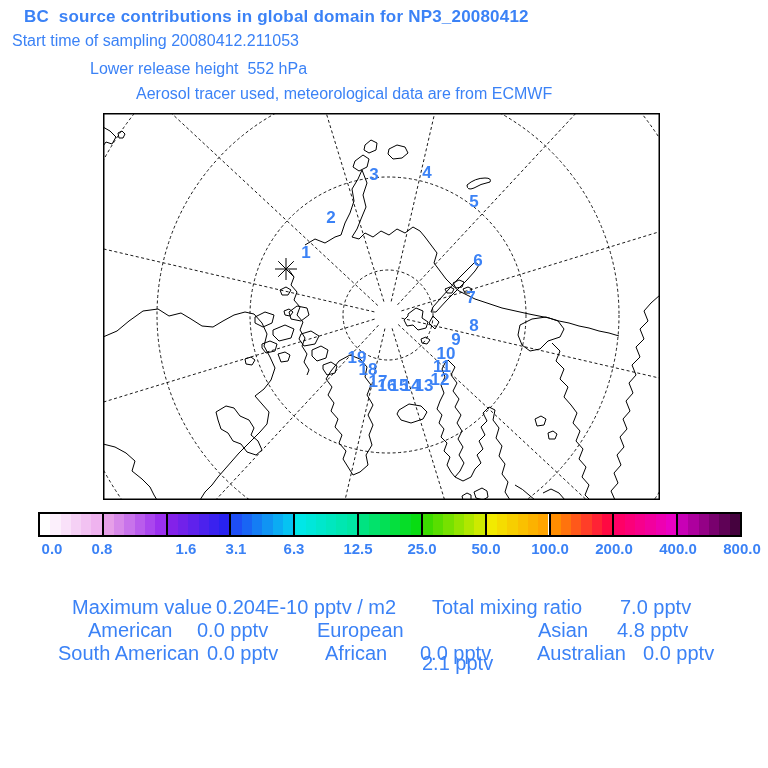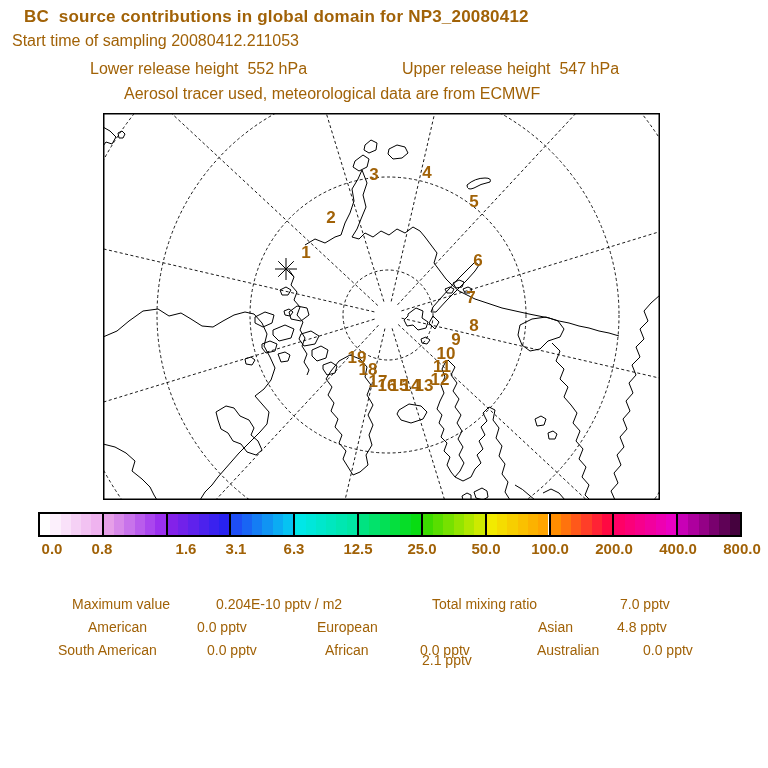--- a/index.html
+++ b/index.html
@@ -1,46 +1,45 @@
 <!DOCTYPE html>
 <html><head>
 <meta charset="utf-8">
 <style>
   html,body{margin:0;padding:0;background:#fff;}
   #figure{position:relative;width:768px;height:768px;background:#ffffff;overflow:hidden;
-          font-family:"Liberation Sans",sans-serif;color:#a16207;}
+          font-family:"Liberation Sans",sans-serif;color:#3b82f6;}
   .abs{position:absolute;white-space:pre;}
   .title{font-size:17px;font-weight:bold;letter-spacing:0.2px;}
   .hline{font-size:16px;}
   #map-wrap{position:absolute;left:103px;top:113px;width:557px;height:387px;}
   #map-svg{position:absolute;left:0;top:0;}
   #traj-layer{position:absolute;left:0;top:0;width:557px;height:387px;}
   .traj{position:absolute;transform:translate(-50%,-50%);
         font:bold 17px "Liberation Sans",sans-serif;line-height:1;}
   #colorbar{position:absolute;left:38px;top:512px;width:704px;height:25px;
             border:2px solid #000;box-sizing:border-box;display:flex;}
   .cb-seg{flex:1;display:flex;border-right:2px solid #000;}
   .cb-seg:last-child{border-right:none;}
   .cb-cell{flex:1;}
   #cb-ticks{position:absolute;left:38px;top:540px;width:704px;height:18px;}
   .cb-tick{position:absolute;top:0;transform:translateX(-50%);
            font-weight:bold;font-size:15px;white-space:pre;}
   #cb-unit{position:absolute;left:38px;top:562px;width:704px;text-align:center;font-size:16px;}
-  .stat{position:absolute;font-size:14px;white-space:pre;}
+  .stat{position:absolute;font-size:20px;white-space:pre;}
 </style>
 </head>
 <body>
 
 <div id="figure">
 
   <div class="abs title" style="left:24px;top:7px;">BC  source contributions in global domain for NP3_20080412</div>
   <div class="abs hline" style="left:12px;top:32px;">Start time of sampling 20080412.211053</div>
   <div class="abs hline" style="left:90px;top:60px;">Lower release height  552 hPa</div>
-  <div class="abs hline" style="left:402px;top:60px;">Upper release height  547 hPa</div>
-  <div class="abs hline" style="left:124px;top:85px;">Aerosol tracer used, meteorological data are from ECMWF</div>
+  <div class="abs hline" style="left:136px;top:85px;">Aerosol tracer used, meteorological data are from ECMWF</div>
 
   <div id="map-wrap">
     <svg id="map-svg" width="557" height="387" viewBox="0 0 557 387">
       <defs>
         <clipPath id="mapclip">
             <rect x="0" y="0" width="557" height="387"></rect>
           </clipPath>
       </defs>
       <g clip-path="url(#mapclip)" stroke="#000" fill="none">
 

